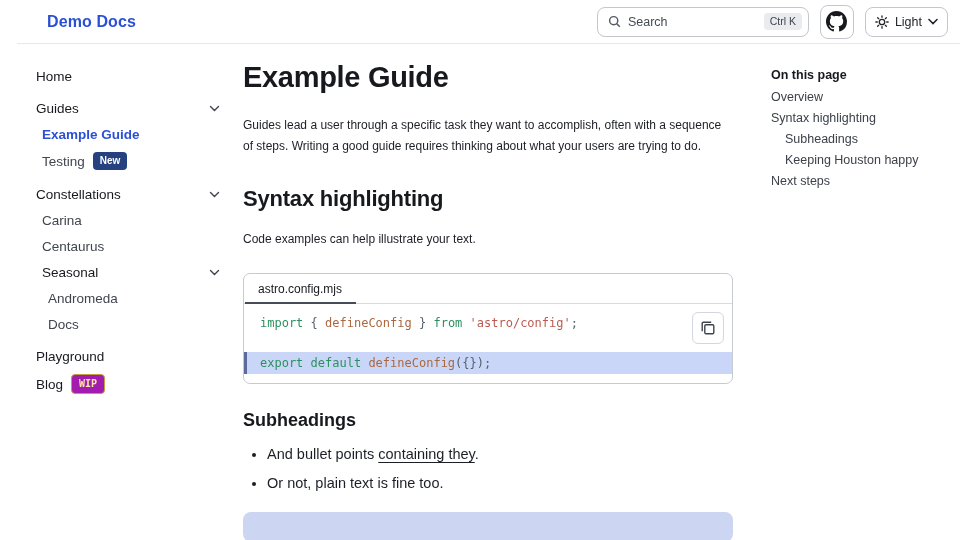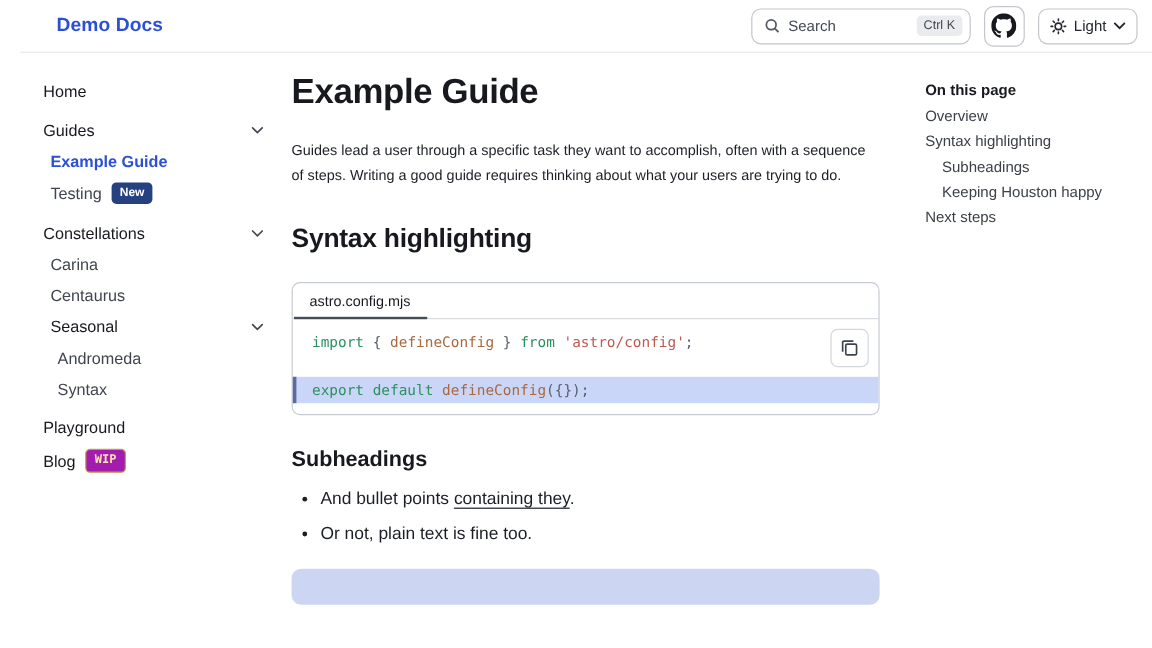--- a/index.html
+++ b/index.html
@@ -5,21 +5,21 @@
   * { margin:0; padding:0; box-sizing:border-box; }
   html,body { width:960px; height:540px; }
   body { font-family:"Liberation Sans", sans-serif; background:#fff; color:#17191e; overflow:hidden; }
   .page { position:relative; width:960px; height:540px; background:#fff; }
 
   
   .header { position:absolute; top:0; left:0; width:960px; height:44px; background:#fff;
             border-bottom:1px solid #e7e8ec; display:flex; align-items:center; padding:0 29px 0 30px;margin-left:17px; }
   .logo { font-size:16px; font-weight:bold; color:#2b50d4; text-decoration:none; letter-spacing:.1px; }
   .header-right { margin-left:auto; display:flex; align-items:center; gap:11px; }
-  .search-btn { width:183px; height:30px; border:1px solid #c3c6cc; border-radius:8px; background:#fff;
+  .search-btn { width:212px; height:30px; border:1px solid #c3c6cc; border-radius:8px; background:#fff;
                 display:flex; align-items:center; padding:0 6px 0 10px; cursor:pointer; }
   .search-btn .s-ic { display:flex; margin-right:7px; }
   .search-label { font-size:12.5px; color:#444a54; }
   .kbd { margin-left:auto; background:#e9ebef; border-radius:4px; font-size:10.5px; color:#40454e;
          padding:3px 6px; line-height:1; }
   .gh-btn { width:34px; height:34px; border:1px solid #c3c6cc; border-radius:8px; background:#fff;
             display:flex; align-items:center; justify-content:center; cursor:pointer; }
   .theme-sel { height:30px; border:1px solid #c3c6cc; border-radius:8px; background:#fff;
                display:flex; align-items:center; gap:6px; padding:0 9px; cursor:pointer; }
   .theme-label { font-size:12.5px; color:#23262d; }
@@ -161,37 +161,38 @@
       <span class="chev">
         <svg width="11" height="7" viewBox="0 0 10 7" fill="none" stroke="#40454f" stroke-width="1.4" stroke-linecap="round">
             <path d="M1 1.5l4 4 4-4"></path>
           </svg>
       </span>
     </div>
     <div class="s-row lvl2">
         <a class="s-link">Andromeda</a>
       </div>
     <div class="s-row lvl2">
-        <a class="s-link">Syntax</a>
+        <a class="s-link">Docs</a>
       </div>
 
     <div class="s-row mt-g">
         <a class="s-link s-top">Playground</a>
       </div>
     <div class="s-row mt-s">
       <a class="s-link s-top">Blog</a>
       <span class="badge badge-wip">WIP</span>
     </div>
   </nav>
 
   <main class="content">
     <h1 class="title">Example Guide</h1>
     <p class="p-intro">Guides lead a user through a specific task they want to accomplish, often with a sequence of steps. Writing a good guide requires thinking about what your users are trying to do.</p>
 
     <h2 class="h2">Syntax highlighting</h2>
+    <p class="p-sec">Code examples can help illustrate your text.</p>
 
     <div class="code-block">
       <div class="tabbar">
         <span class="tab">astro.config.mjs</span>
       </div>
       <div class="code-area">
         <span class="cline"><span class="kw">import</span><span class="pu"> { </span><span class="fn">defineConfig</span><span class="pu"> } </span><span class="kw">from</span><span class="str"> 'astro/config'</span><span class="pu">;</span></span>
         <span class="cline blank"></span>
         <span class="cline mark"><span class="kw">export default</span><span class="fn"> defineConfig</span><span class="pu">({});</span></span>
       </div>

